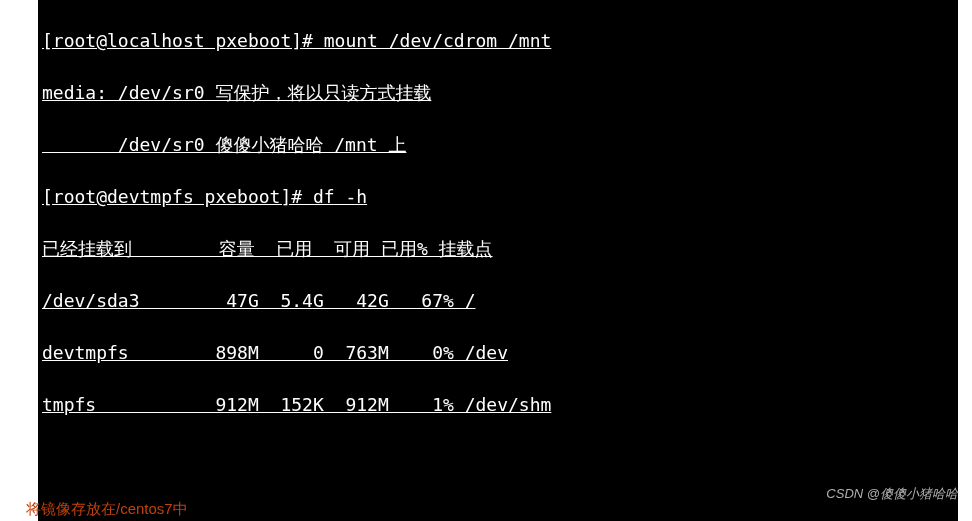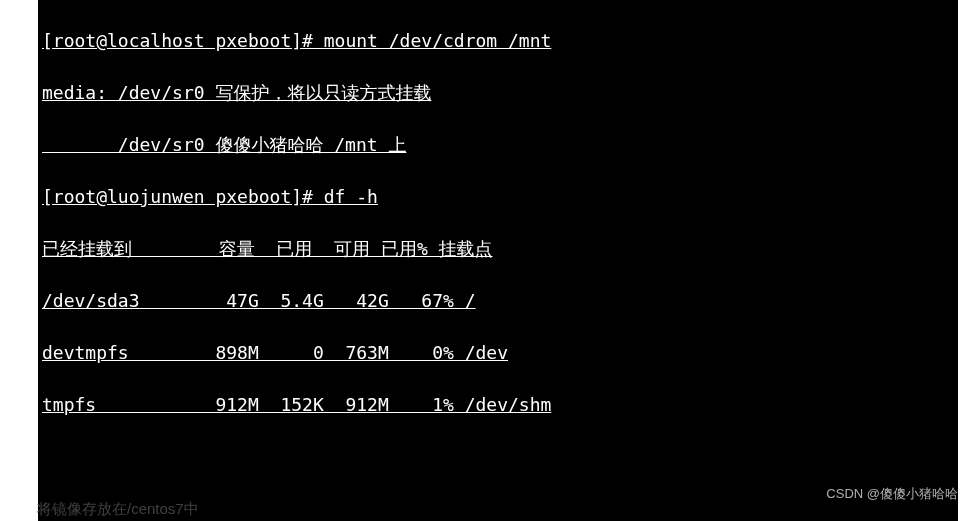--- a/index.html
+++ b/index.html
@@ -28,40 +28,40 @@
       margin-right: 6px;
       width: 920px;
     }
     .watermark {
       position: absolute;
       right: 14px;
       bottom: 18px;
       color: #b0b0b0;
       font-family: "Microsoft YaHei", Arial, sans-serif;
       font-size: 13px;
+      font-style: italic;
     }
     .text-row { font-family: "Consolas", "Monaco", monospace; text-decoration: underline; }
     .bottom-text {
       position: absolute;
       left: 26px;
       bottom: 2px;
-      color: #404040;
+      color: #c2410c;
       font-family: "Microsoft YaHei", Arial, sans-serif;
       font-size: 15px;
-      margin-left: 11px;
     }
   </style>
 </head>
 <body>
 
 <div class="terminal-block terminal-main">
 <div class="text-row">[root@localhost pxeboot]# mount /dev/cdrom /mnt</div>
 <div class="text-row">media: /dev/sr0 写保护，将以只读方式挂载</div>
 <div class="text-row">       /dev/sr0 傻傻小猪哈哈 /mnt 上</div>
-<div class="text-row">[root@luojunwen pxeboot]# df -h</div>
+<div class="text-row">[root@devtmpfs pxeboot]# df -h</div>
 <div class="text-row">已经挂载到        容量  已用  可用 已用% 挂载点</div>
 <div class="text-row">/dev/sda3        47G  5.4G   42G   67% /</div>
 <div class="text-row">devtmpfs        898M     0  763M    0% /dev</div>
 <div class="text-row">tmpfs           912M  152K  912M    1% /dev/shm</div>
 
 
 
 
 
 

